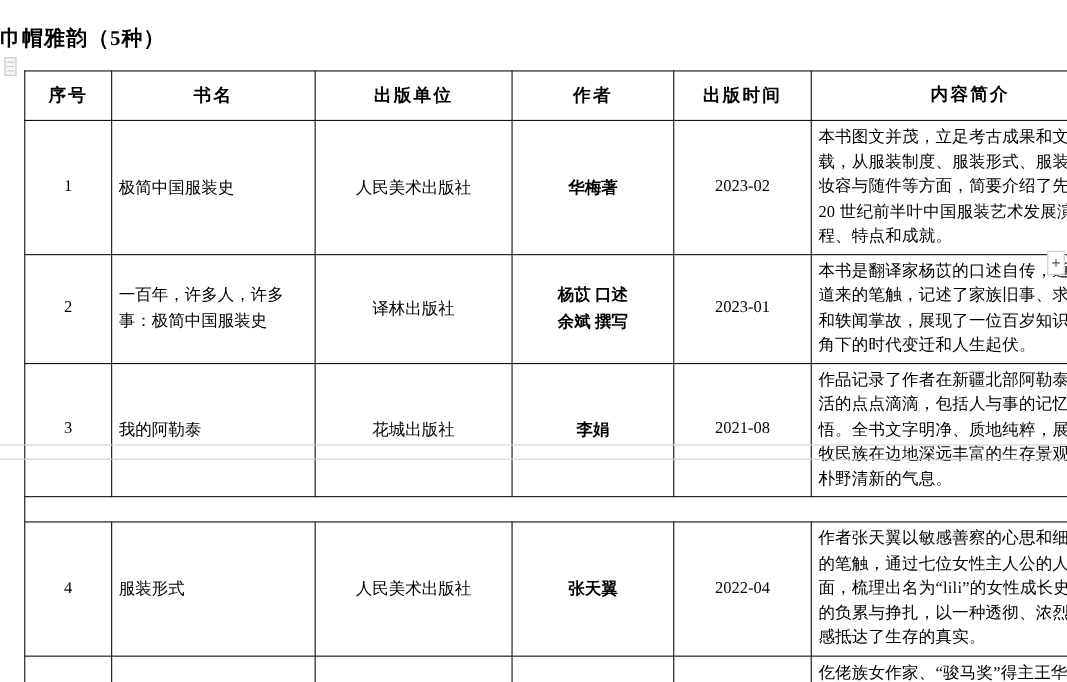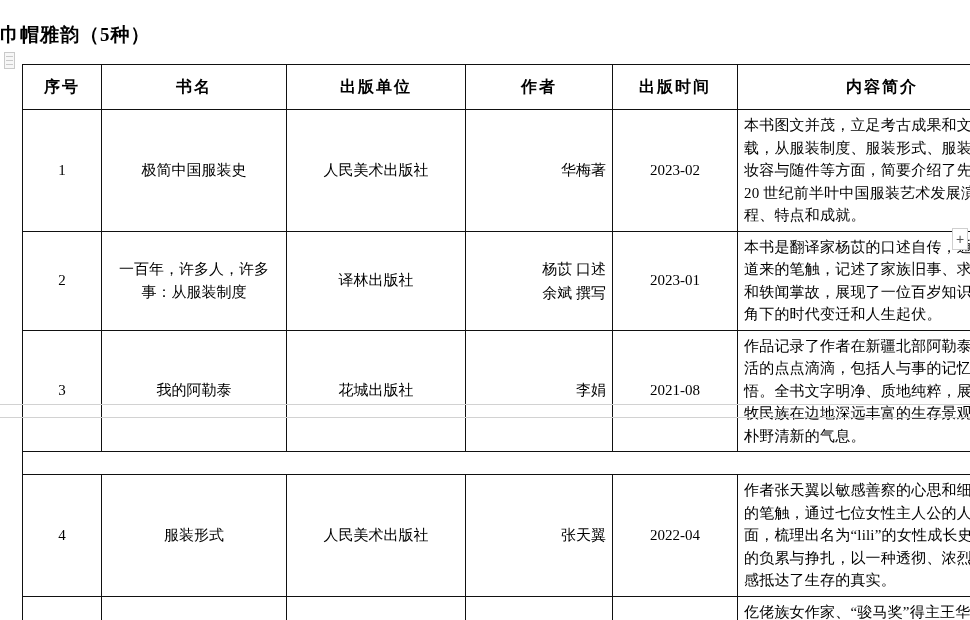--- a/index.html
+++ b/index.html
@@ -100,23 +100,23 @@
     font-family: "Liberation Serif", "DejaVu Serif", serif;
   }
   table.book-table thead th {
     text-align: center;
     font-weight: bold;
     font-size: 16px;
     height: 36px;
     letter-spacing: 2px;
   }
   .c-idx   { width: 66px;  text-align: center; border-radius: 19px; }
-  .c-name  { width: 172px; text-align: center; }
+  .c-name  { width: 172px; }
   .c-pub   { width: 166px; text-align: center; }
-  .c-auth  { width: 134px; text-align: right; }
+  .c-auth  { width: 134px; text-align: center; font-weight: bold; }
   .c-date  { width: 112px; text-align: center; }
   .c-desc  { width: 276px; text-align: left; line-height: 1.5; font-size: 13.5px; letter-spacing: 0.2px; }
 
   .cell-center { text-align: center; }
   .small-name { font-size: 13px; line-height: 1.5; }
   .author-two { line-height: 1.6; }
   .spacer-row td { border: none; height: 14px; padding: 0; }
 </style>
 </head>
 <body>
@@ -149,21 +149,21 @@
         <tr style="height:92px;">
           <td class="c-idx">1</td>
           <td class="c-name">极简中国服装史</td>
           <td class="c-pub">人民美术出版社</td>
           <td class="c-auth">华梅著</td>
           <td class="c-date">2023-02</td>
           <td class="c-desc">本书图文并茂，立足考古成果和文献记载，从服装制度、服装形式、服装配饰、妆容与随件等方面，简要介绍了先秦至 20 世纪前半叶中国服装艺术发展演变历程、特点和成就。</td>
         </tr>
         <tr style="height:92px;">
           <td class="c-idx">2</td>
-          <td class="c-name small-name">一百年，许多人，许多事：从服装制度</td>
+          <td class="c-name small-name">一百年，许多人，许多事：极简中国服装史</td>
           <td class="c-pub">译林出版社</td>
           <td class="c-auth author-two">
             <div>杨苡  口述</div>
             <div>余斌  撰写</div>
           </td>
           <td class="c-date">2023-01</td>
           <td class="c-desc">本书是翻译家杨苡的口述自传，通过娓娓道来的笔触，记述了家族旧事、求学之路和轶闻掌故，展现了一位百岁知识女性视角下的时代变迁和人生起伏。</td>
         </tr>
         <tr style="height:96px;">
           <td class="c-idx">3</td>

